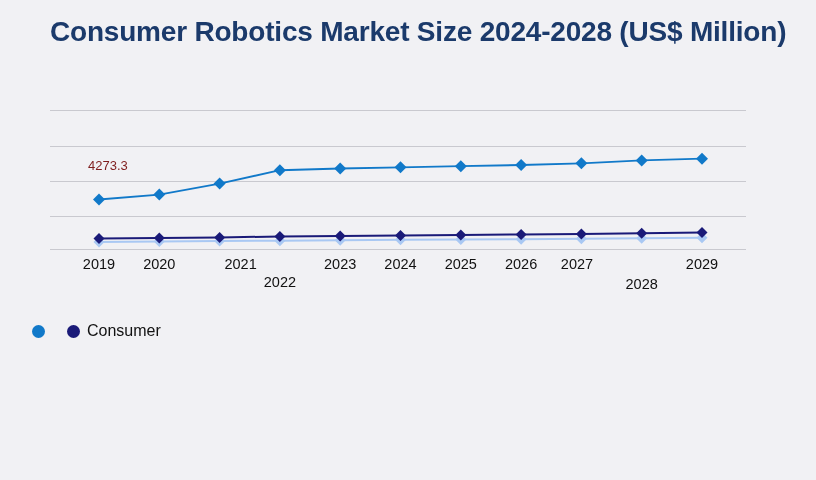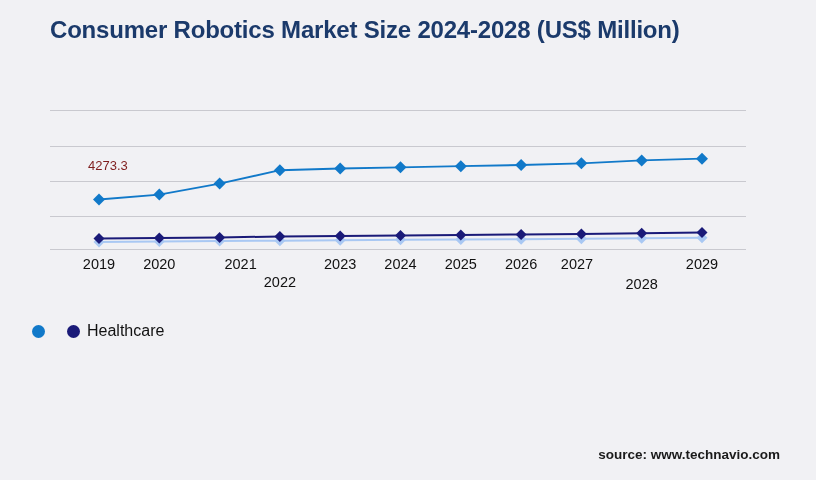--- a/index.html
+++ b/index.html
@@ -18,21 +18,21 @@
     position: absolute;
     left: 0; top: 0;
     width: 816px;
     height: 480px;
   }
   .chart-title {
     position: absolute;
     left: 50px;
     top: 16px;
     width: 740px;
-    font-size: 24px;
+    font-size: 28px;
     font-weight: bold;
     color: #1b3a6b;
     letter-spacing: -0.2px;
     white-space: nowrap;
   }
   .plot-area {
     position: absolute;
     left: 50px;
     top: 100px;
     width: 696px;
@@ -181,19 +181,18 @@
       <div class="x-tick-label" style="left: 641.7px; top: 256px; margin-top: 20px;">2028</div>
       <div class="x-tick-label" style="left: 702px; top: 256px;">2029</div>
     </div>
 
   <div class="legend">
     <div class="legend-item">
       <span class="legend-swatch" style="background:#1179c9"></span>
     </div>
     <div class="legend-item">
       <span class="legend-swatch" style="background:#1a1a78"></span>
-      <span class="legend-label">Healthcare</span>
+      <span class="legend-label">Consumer</span>
     </div>
   </div>
 
-  <div class="source-note">source: www.technavio.com</div>
 
 </div>
 
 </body></html>

